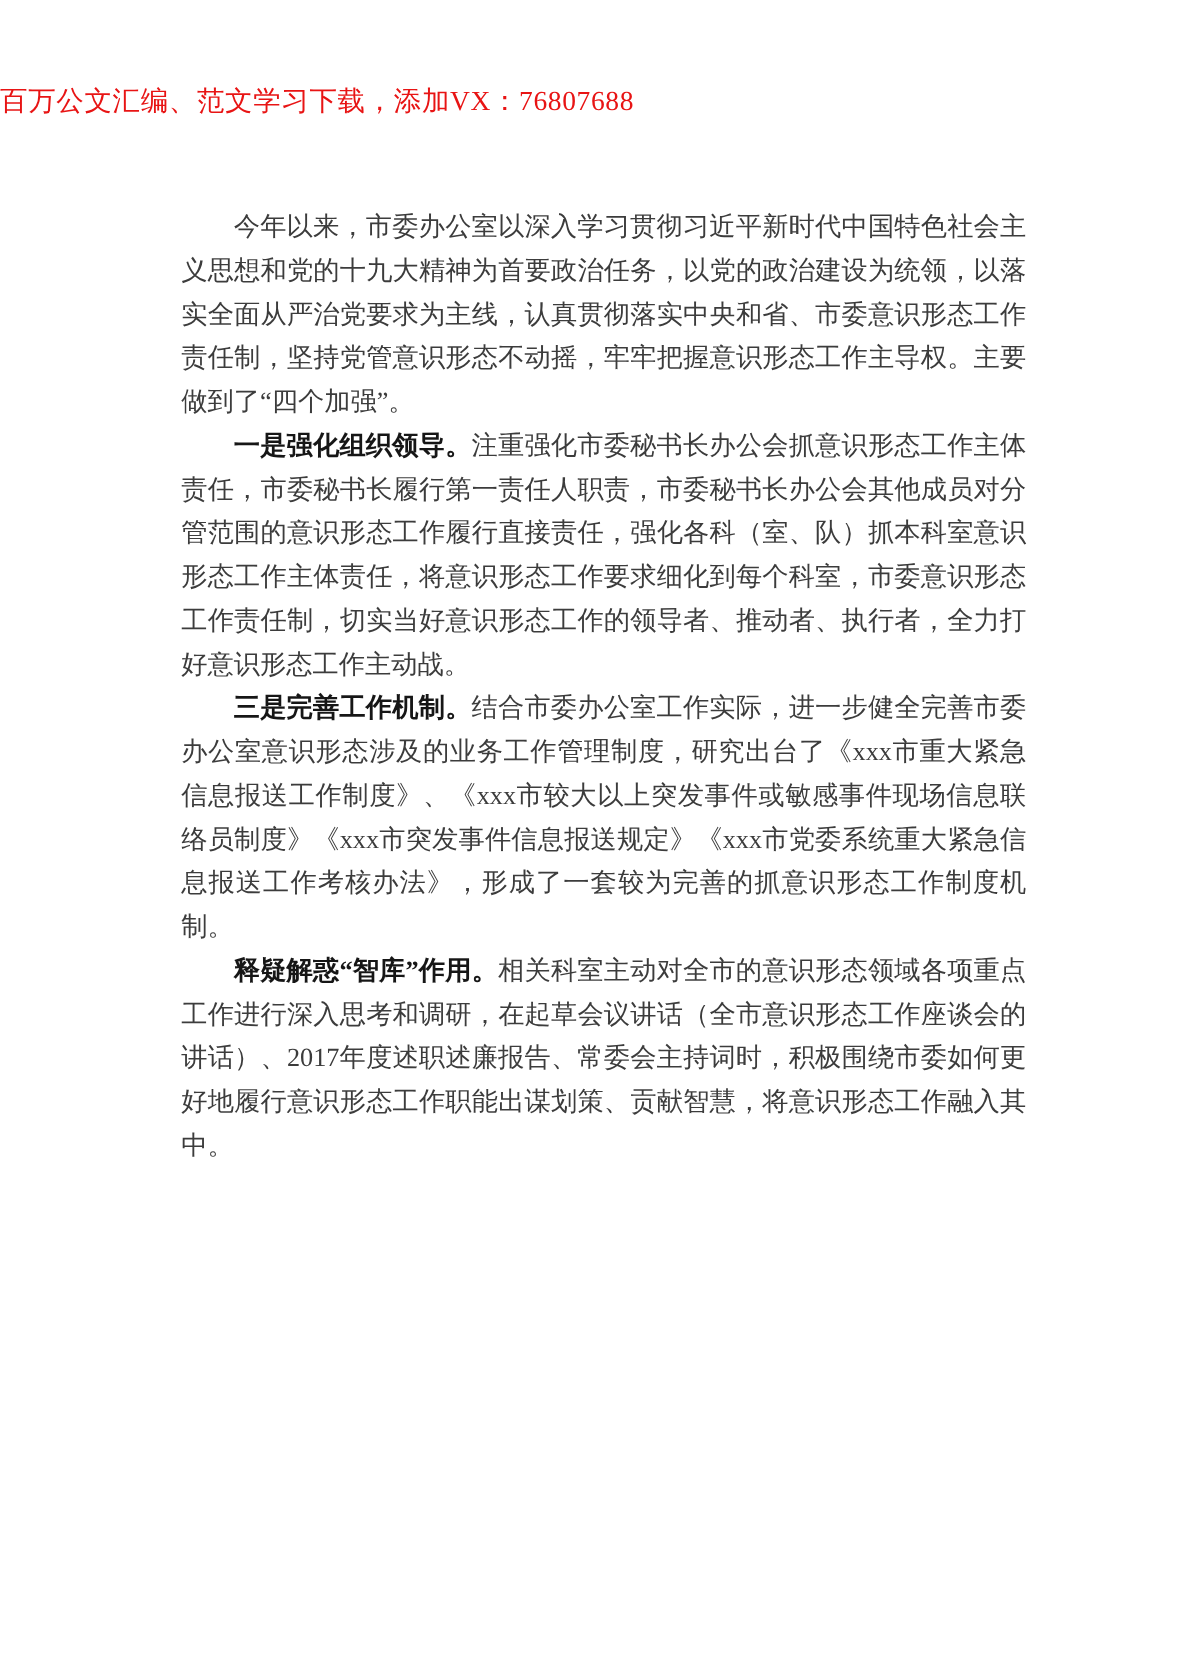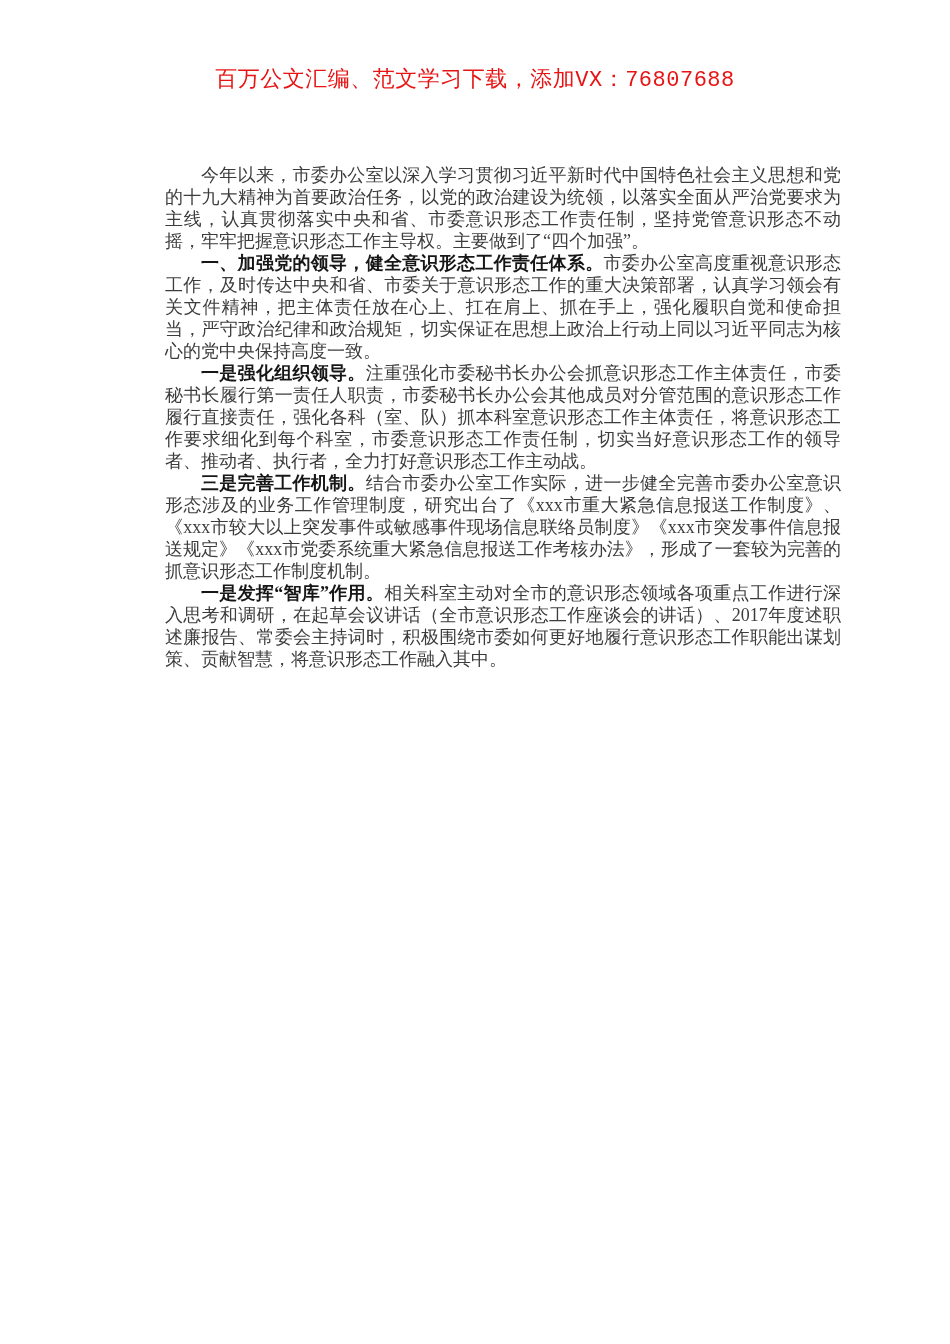--- a/index.html
+++ b/index.html
@@ -17,58 +17,56 @@
     position: relative;
     width: 950px;
     height: 1344px;
     background: #ffffff;
   }
   .promo-header {
     position: absolute;
     top: 66px;
     left: 0;
     width: 950px;
-    text-align: center;
-    font-family: Liberation Mono, monospace;
+    text-align: left;
+    font-family: Liberation Serif, serif;
     font-size: 22px;
     line-height: 30px;
     color: #e81414;
     letter-spacing: 0.5px;
     white-space: nowrap;
   }
   .content {
     position: absolute;
     top: 164px;
     left: 145px;
     width: 676px;
-    font-size: 18px;
-    line-height: 22px;
+    font-size: 21px;
+    line-height: 35px;
     color: #3c3c3c;
     text-align: justify;
     text-justify: inter-ideograph;
-    margin-left: 20px;
   }
   .para {
     margin: 0;
     text-indent: 2em;
     word-break: break-all;
   }
   .lead {
     font-weight: bold;
     color: #161616;
   }
 </style>
 </head>
 <body>
 
 <div class="page">
 
   <div class="promo-header">百万公文汇编、范文学习下载，添加VX：76807688</div>
 
   <div class="content">
     <p class="para"><span class="lead"></span><span>今年以来，市委办公室以深入学习贯彻习近平新时代中国特色社会主义思想和党的十九大精神为首要政治任务，以党的政治建设为统领，以落实全面从严治党要求为主线，认真贯彻落实中央和省、市委意识形态工作责任制，坚持党管意识形态不动摇，牢牢把握意识形态工作主导权。主要做到了“四个加强”。</span></p>
-    <p class="para"><span class="lead">一、加强党的领导，健全意识形态工作责任体系。</span><span>市委办公室高度重视意识形态工作，及时传达中央和省、市委关于意识形态工作的重大决策部署，认真学习领会有关文件精神，把主体责任放在心上、扛在肩上、抓在手上，强化履职自觉和使命担当，严守政治纪律和政治规矩，切实保证在思想上政治上行动上同以习近平同志为核心的党中央保持高度一致。</span></p>
     <p class="para"><span class="lead">一是强化组织领导。</span><span>注重强化市委秘书长办公会抓意识形态工作主体责任，市委秘书长履行第一责任人职责，市委秘书长办公会其他成员对分管范围的意识形态工作履行直接责任，强化各科（室、队）抓本科室意识形态工作主体责任，将意识形态工作要求细化到每个科室，市委意识形态工作责任制，切实当好意识形态工作的领导者、推动者、执行者，全力打好意识形态工作主动战。</span></p>
     <p class="para"><span class="lead">三是完善工作机制。</span><span>结合市委办公室工作实际，进一步健全完善市委办公室意识形态涉及的业务工作管理制度，研究出台了《xxx市重大紧急信息报送工作制度》、《xxx市较大以上突发事件或敏感事件现场信息联络员制度》《xxx市突发事件信息报送规定》《xxx市党委系统重大紧急信息报送工作考核办法》，形成了一套较为完善的抓意识形态工作制度机制。</span></p>
-    <p class="para"><span class="lead">一是发挥“智库”作用。</span><span>相关科室主动对全市的意识形态领域各项重点工作进行深入思考和调研，在起草会议讲话（全市意识形态工作座谈会的讲话）、2017年度述职述廉报告、常委会主持词时，积极围绕市委如何更好地履行意识形态工作职能出谋划策、贡献智慧，将意识形态工作融入其中。</span></p>
+    <p class="para"><span class="lead">释疑解惑“智库”作用。</span><span>相关科室主动对全市的意识形态领域各项重点工作进行深入思考和调研，在起草会议讲话（全市意识形态工作座谈会的讲话）、2017年度述职述廉报告、常委会主持词时，积极围绕市委如何更好地履行意识形态工作职能出谋划策、贡献智慧，将意识形态工作融入其中。</span></p>
   </div>
 
 </div>
 
 </body></html>

